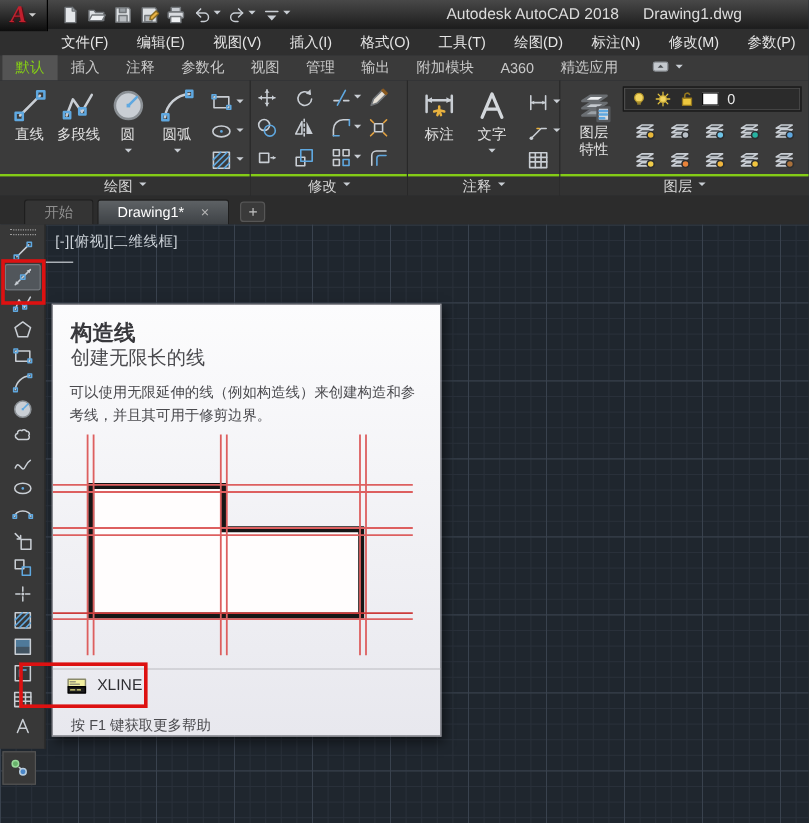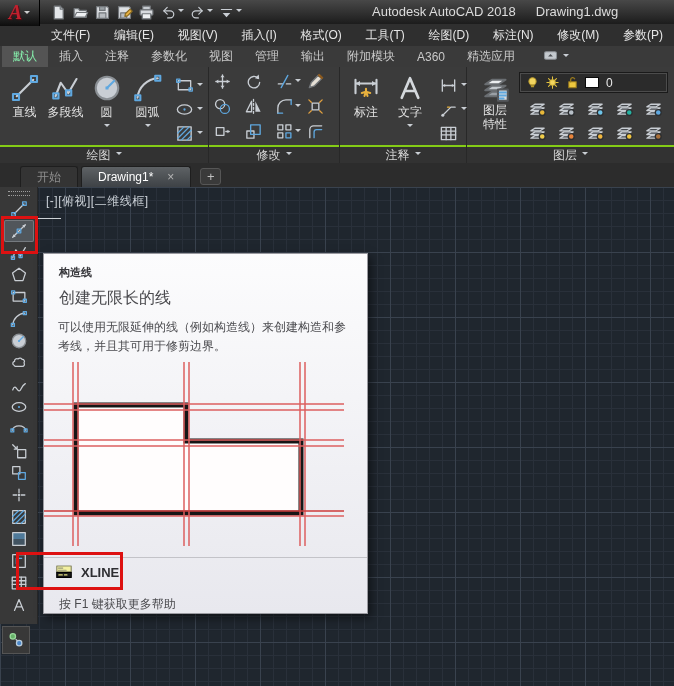--- a/index.html
+++ b/index.html
@@ -17,21 +17,21 @@
   .icn16 svg{width:17px;height:17px;display:block}
   .titles{position:absolute;left:372px;top:4px;display:flex;gap:20px;color:#dcdcdc;font-size:13px;white-space:nowrap}
 
   
   .menubar{position:absolute;top:24px;left:0;right:0;height:22px;background:#2f2f2f;display:flex;align-items:center;justify-content:space-between;padding:0 8px 0 48px;color:#e6e6e6;z-index:5}
   .mitem{padding:2px 3px;cursor:default;white-space:nowrap}
 
   
   .rtabs{position:absolute;top:46px;left:0;right:0;height:21px;background:#3a3a3a;display:flex;align-items:stretch;padding-left:2px;color:#c9c9c9;z-index:5}
   .rtab{padding:3px 11px;display:flex;align-items:center}
-  .rtab.active{background:#545454;color:#86efac}
+  .rtab.active{background:#545454;color:#84cc16}
   .rmin{display:inline-flex;align-items:center;gap:4px;margin-left:16px}
   .rmin svg{width:17px;height:15px}
 
   
   .ribbon{position:absolute;top:67px;left:0;right:0;height:96px;background:#3b3b3b;display:flex;z-index:5}
   .panel{position:relative;border-right:1px solid #282828;display:flex;flex-direction:column}
   .panel-body{flex:1;display:flex;align-items:flex-start;padding:2px 2px 0 4px}
   .panel-label{height:18px;background:#323232;border-top:2px solid #84cc16;display:flex;align-items:center;justify-content:center;gap:5px;color:#d6d6d6}
   .p-draw{width:211px}.p-modify{width:132px}.p-anno{width:127px}.p-layers{flex:1}
   .bigbtn{width:41px;display:flex;flex-direction:column;align-items:center;padding-top:4px}
@@ -75,27 +75,27 @@
   
   .ltb{position:absolute;left:0;top:187px;width:38px;height:437px;background:#383838;border-right:1px solid #272727;display:flex;flex-direction:column;align-items:center;z-index:8}
   .grip{width:22px;height:5px;margin:4px 0 2px;border-top:1px dotted #9d9d9d;border-bottom:1px dotted #9d9d9d}
   .tbtn{width:30px;height:22px;display:flex;align-items:center;justify-content:center;border-radius:2px;flex:0 0 auto}
   .tbtn .icn18 svg{width:18px;height:18px}
   .tbtn.active{background:#51565b;box-shadow:inset 0 0 0 1px #757a7f}
   .ptool{position:absolute;left:2px;top:626px;z-index:8;background:#383838;border:1px solid #545454;padding:1px}
 
   
   .tt{position:absolute;left:43px;top:253px;width:325px;height:361px;background:linear-gradient(#fcfcfd,#e8e8ee);border:1px solid #9a9aa0;box-shadow:3px 4px 9px rgba(0,0,0,.5);z-index:20;color:#4a4a4e}
-  .tt-title{position:absolute;top:11px;left:15px;font-weight:bold;color:#38383c;font-size:11px}
+  .tt-title{position:absolute;top:11px;left:15px;font-weight:bold;color:#38383c;font-size:18px}
   .tt-sub{position:absolute;top:34px;left:15px;font-size:16px}
   .tt-body{position:absolute;top:64px;left:14px;width:299px;font-size:12px;line-height:1.6}
   .tt-fig{position:absolute;top:100px;left:0;width:325px;height:200px}
   .tt-fig svg{width:325px;height:200px;display:block}
   .tt-sep{position:absolute;top:303px;left:0;right:0;border-top:1px solid #c3c3c8}
-  .tt-cmd{position:absolute;top:309px;left:11px;display:flex;align-items:flex-end;gap:8px;font-weight:bold;font-size:13px;color:#2e2e32}
+  .tt-cmd{position:absolute;top:309px;left:11px;display:flex;align-items:flex-start;gap:8px;font-weight:normal;font-size:13px;color:#2e2e32}
   .tt-cmd .icn16 svg{width:18px;height:17px}
   .tt-help{position:absolute;top:342px;left:15px;font-size:12px}
 
   
   .redbox{position:absolute;border:3px solid #dd1111;z-index:40}
   #rb-tool{left:1px;top:216px;width:37px;height:38px}
   #rb-cmd{left:16px;top:552px;width:107px;height:38px}
 </style>
 </head>
 <body>

